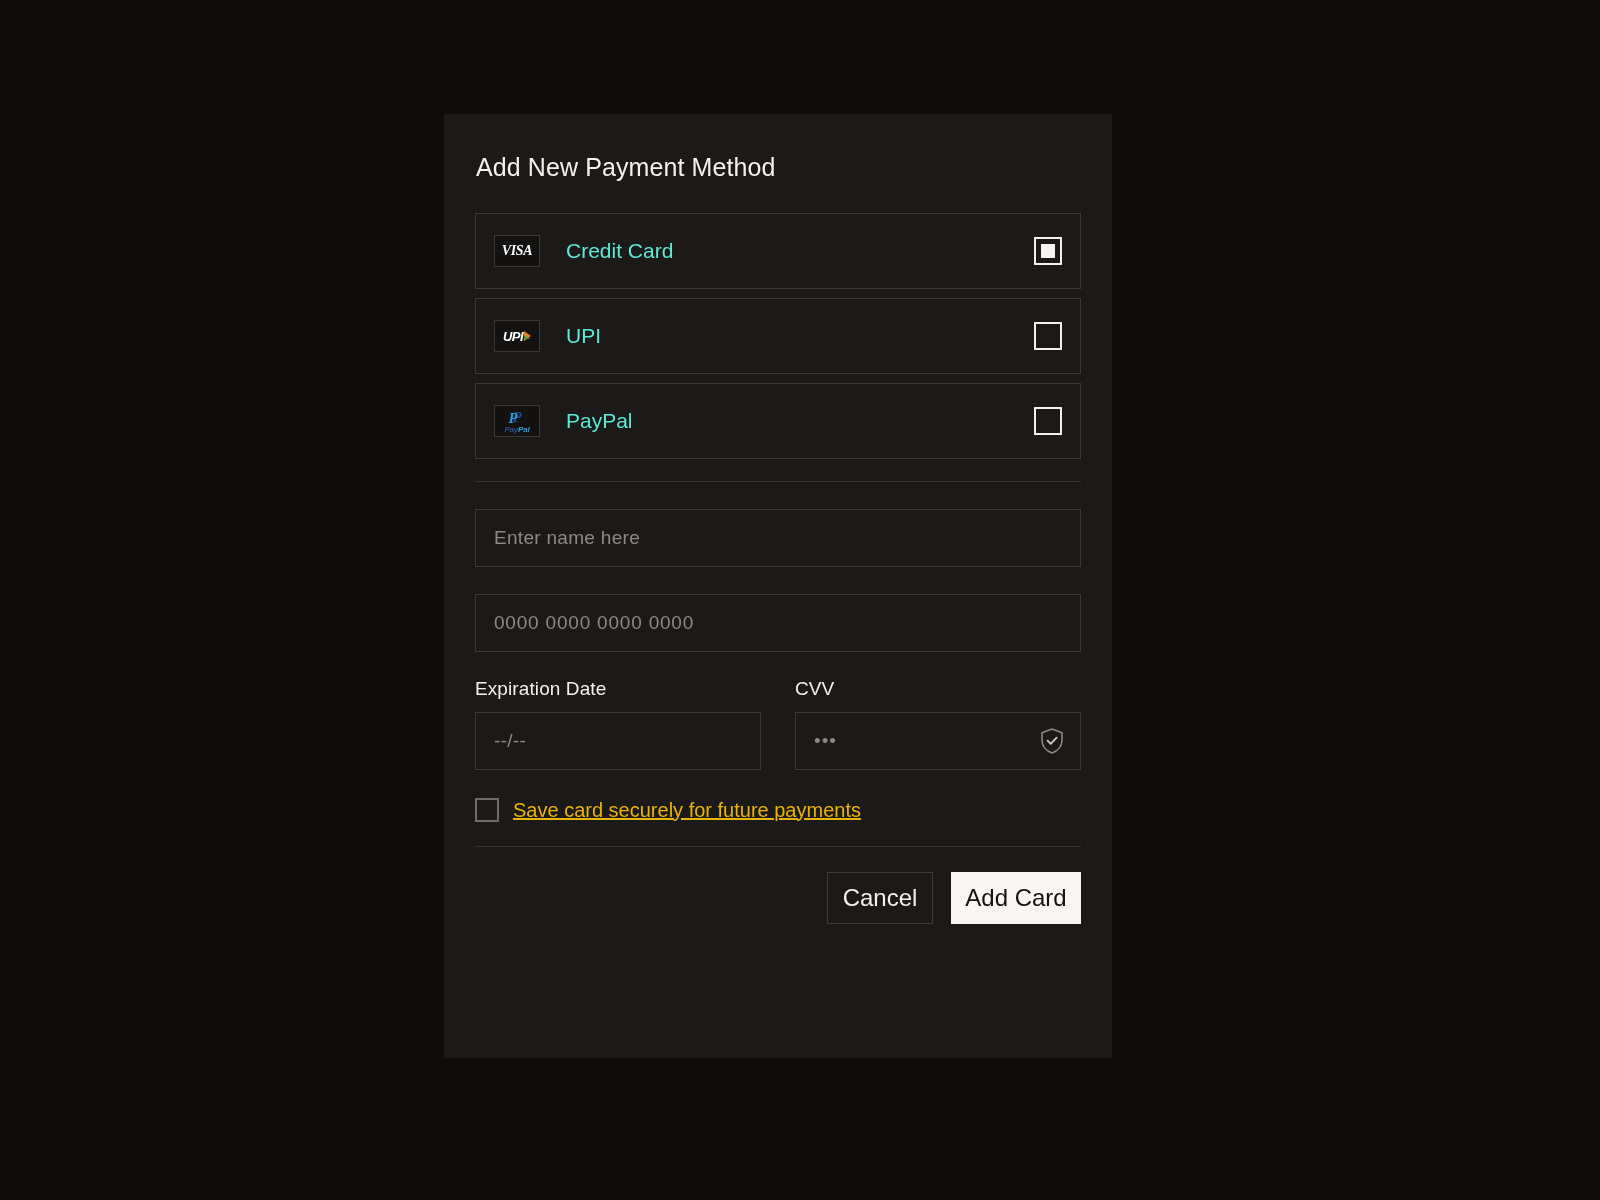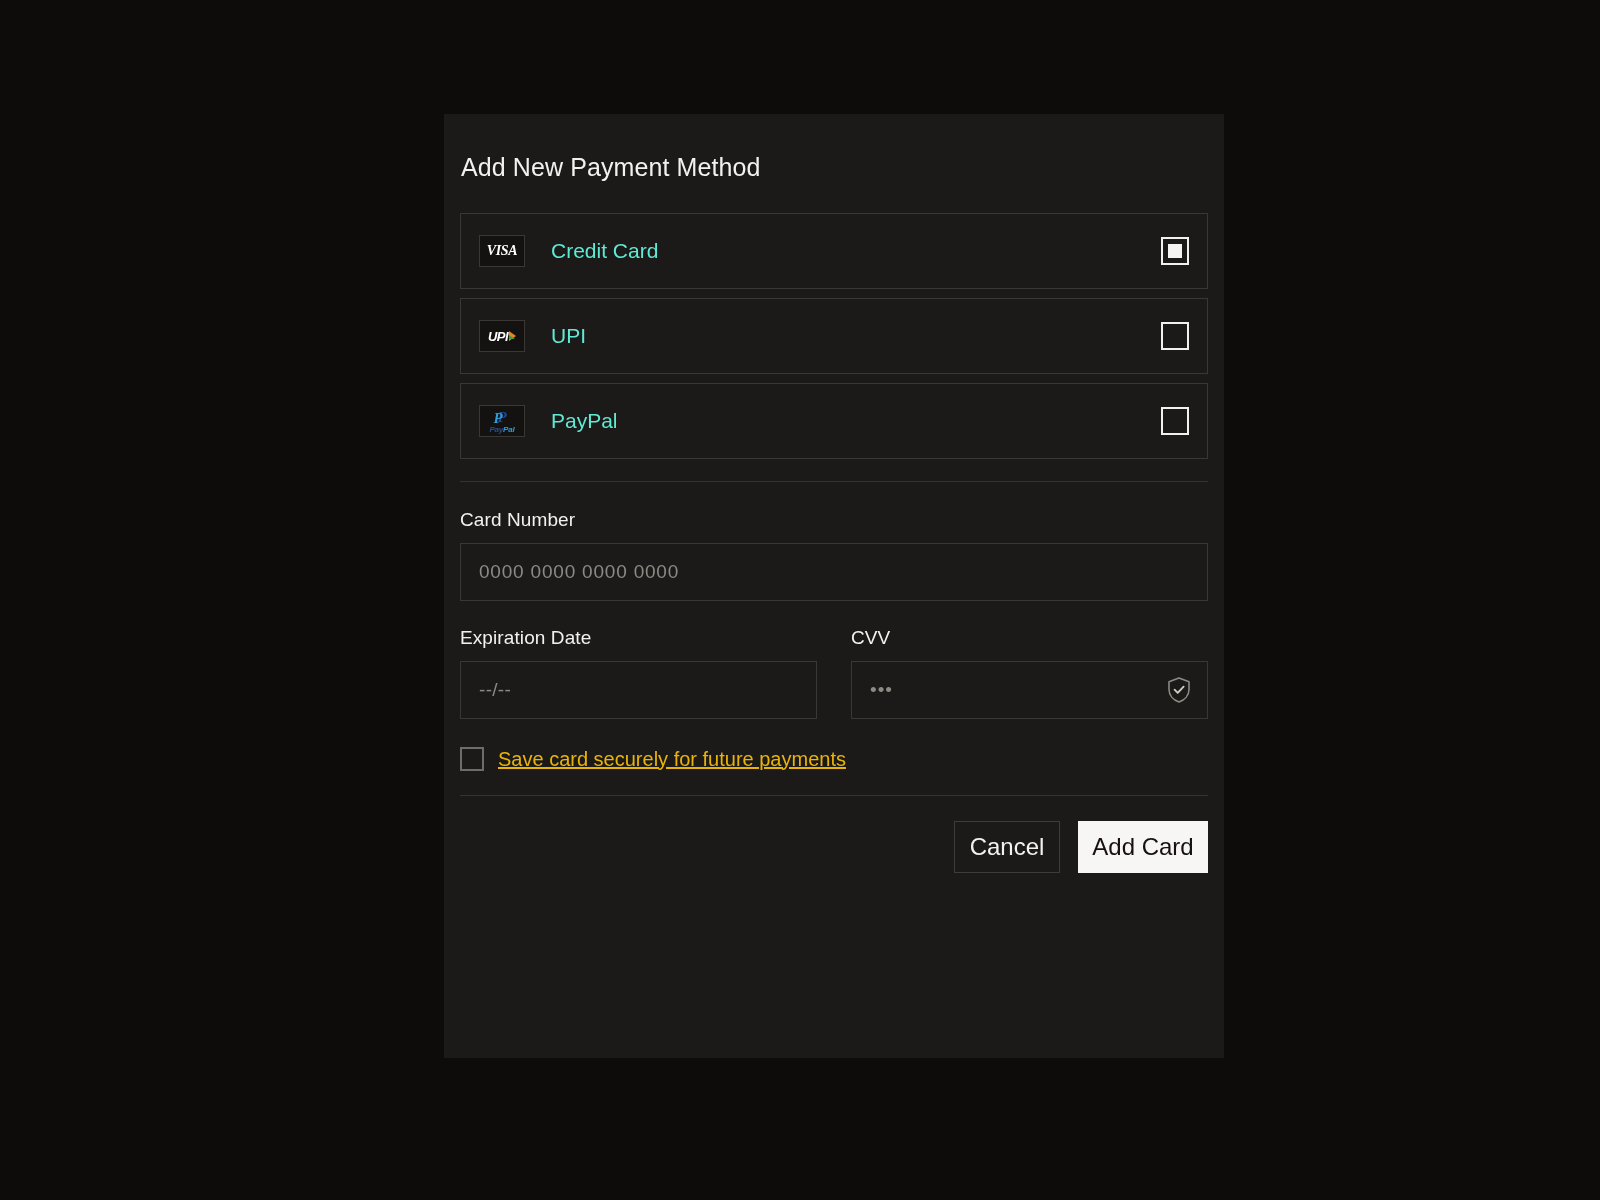--- a/index.html
+++ b/index.html
@@ -17,24 +17,24 @@
     width: 1600px;
     height: 1200px;
     background: #0d0c0b;
   }
 
   
   .dialog {
     position: absolute;
     left: 444px;
     top: 114px;
-    width: 780px;
+    width: 668px;
     height: 944px;
     background: #1c1a19;
-    padding: 0 16px;
+    padding: 0 31px;
   }
 
   .dialog-title {
     font-size: 25px;
     color: #f2f1ef;
     letter-spacing: 0.1px;
     padding-top: 39px;
     padding-left: 1px;
   }
 
@@ -318,24 +318,26 @@
         </span>
         <span class="method-label">PayPal</span>
         <span class="check-box"></span>
       </div>
 
     </div>
 
     <div class="divider"></div>
 
     <div class="field">
+      <div class="field-input">
+        <span class="placeholder">Enter name here</span>
+      </div>
     </div>
 
     <div class="field">
-      <div class="field-label">Card Number</div>
       <div class="field-input">
         <span class="placeholder mono-ish">0000 0000 0000 0000</span>
       </div>
     </div>
 
     <div class="row2">
       <div>
         <div class="field-label">Expiration Date</div>
         <div class="field-input">
           <span class="placeholder">--/--</span>

